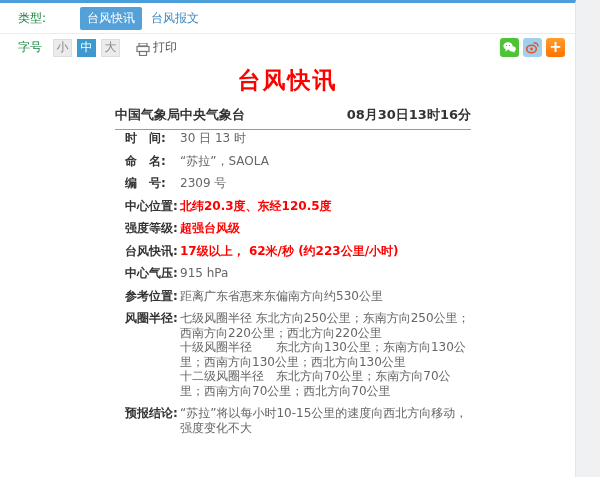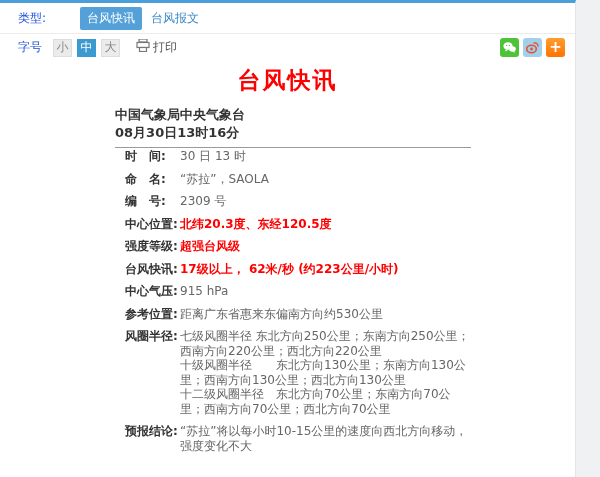--- a/index.html
+++ b/index.html
@@ -16,41 +16,41 @@
     background: #ffffff;
     border-top: 3px solid #4a9ed9;
     border-right: 1px solid #e3e5e6;
     overflow: hidden;
   }
   .filter-row {
     display: flex; align-items: center;
     height: 31px; padding: 0 18px;
     border-bottom: 1px solid #ececec;
   }
-  .muted { color: #1d4ed8; font-size: 12px; }
+  .muted { color: #15803d; font-size: 12px; }
   .tabs { display: flex; align-items: center; margin-left: 34px; }
   .tab {
     font-size: 12px; padding: 3px 7px; cursor: pointer;
     color: #3a87c4; margin-right: 2px; border-radius: 2px;
   }
   .tab.active { background: #54a0d9; color: #fff; }
   .toolbar-row {
     display: flex; align-items: center;
     height: 27px; padding: 0 10px 0 18px;
   }
   .sizes { display: flex; align-items: center; margin-left: 6px; }
   .size-btn {
     width: 19px; height: 18px; margin-left: 5px;
     display: flex; align-items: center; justify-content: center;
     font-size: 12px; background: #ebebeb; border: 1px solid #ddd;
     color: #888; cursor: pointer;
   }
   .size-btn.active { background: #3d9ad1; border-color: #3d9ad1; color: #fff; }
   .print-btn {
-    display: flex; align-items: flex-start; margin-left: 16px;
+    display: flex; align-items: flex-end; margin-left: 16px;
     font-size: 12px; color: #555; cursor: pointer;
   }
   .print-btn svg { margin-right: 3px; }
   .spacer { flex: 1; }
   .share-icons { display: flex; align-items: center; }
   .share-icon {
     width: 19px; height: 19px; border-radius: 3px; margin-left: 4px;
     display: flex; align-items: center; justify-content: center;
     cursor: pointer;
   }
@@ -64,21 +64,21 @@
     margin-top: 4px; letter-spacing: 2px;
   }
   .issue {
     text-align: center; color: #333;
     font-size: 13px; font-weight: bold; margin-top: 17px;
   }
   .content { width: 356px; margin: 10px 0 0 115px; }
   .agency-row {
     display: flex; justify-content: space-between; align-items: baseline;
     font-size: 13px; font-weight: bold; color: #333;
-    padding-bottom: 5px; border-bottom: 1px solid #9a9a9a; flex-direction: column;
+    padding-bottom: 5px; border-bottom: 1px solid #9a9a9a;
   }
   .rows { margin-top: 1px; padding-left: 10px; }
   .row { display: flex; margin-bottom: 8px; font-size: 12px; }
   .row-label {
     width: 55px; flex: none; font-weight: bold; color: #333;
     line-height: 14.5px; white-space: pre;
   }
   .row-value { width: 291px; flex: none; color: #666; line-height: 14.5px; }
   .row-value.red { color: #ff0000; font-weight: bold; }
   .vline { line-height: 14.5px; }

